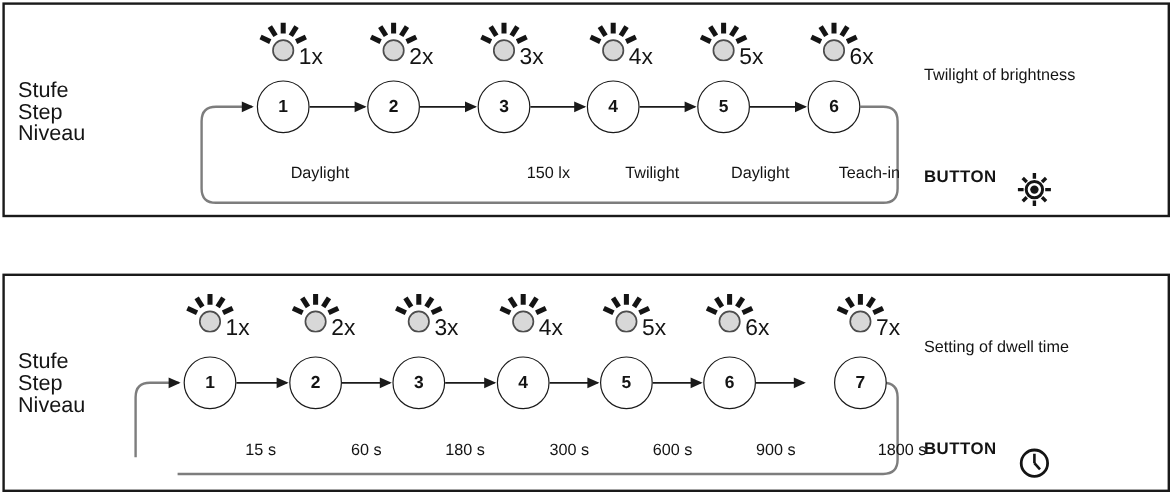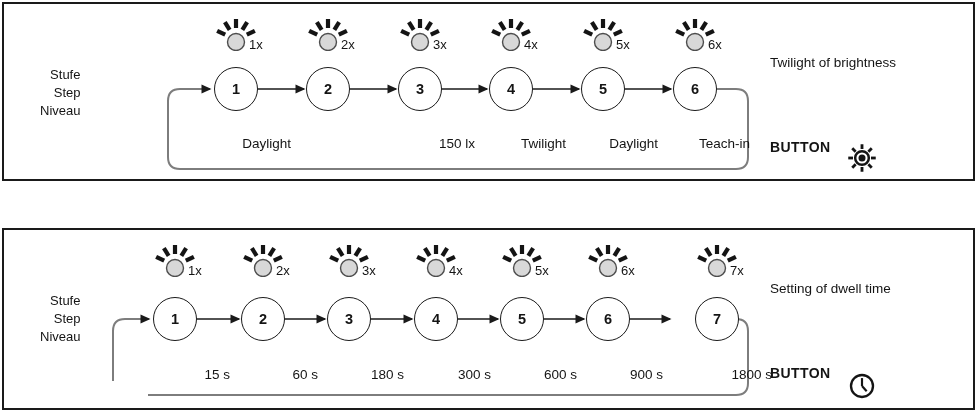--- a/index.html
+++ b/index.html
@@ -10,31 +10,31 @@
   }
   .panel {
     position:absolute; left:2px; width:973px; box-sizing:border-box;
     border:2px solid #1a1a1a; background:#ffffff;
   }
   .panel-top    { top:2px;   height:179px; }
   .panel-bottom { top:228px; height:182px; }
 
   .flow { position:absolute; left:0; top:0; overflow:visible; }
 
-  .side-label { position:absolute; left:36px; top:62px; font-size:13px; line-height:18px;text-align:right; }
+  .side-label { position:absolute; left:11px; top:62px; font-size:18px; line-height:18px; }
 
   .panel-title { position:absolute; left:766px; top:51px; font-size:13.5px; }
 
   .button-label { position:absolute; left:766px; top:135px; font-size:14px; font-weight:bold; letter-spacing:.4px; }
   .button-icon  { position:absolute; left:843px; top:139px; }
   .panel-bottom .button-icon { top:141px; }
 
   .step { position:absolute; top:0; width:90px; height:165px; }
   .led-icon { position:absolute; top:5px; left:25px; }
-  .blink { position:absolute; top:33px; left:58px; font-size:13px; }
+  .blink { position:absolute; top:33px; left:58px; font-size:19px; }
   .node {
     position:absolute; top:63px; left:50%; margin-left:-22px;
     width:44px; height:44px; box-sizing:border-box;
     border:1.5px solid #1a1a1a; border-radius:50%; background:#ffffff;
     display:flex; align-items:center; justify-content:center;
     font-size:14.5px; font-weight:bold;
   }
   .panel-bottom .node { top:67px; }
   .step-label { position:absolute; top:132px; left:-10px; width:110px; text-align:right; font-size:13.5px; }
   .panel-bottom .step-label { top:137px; }

